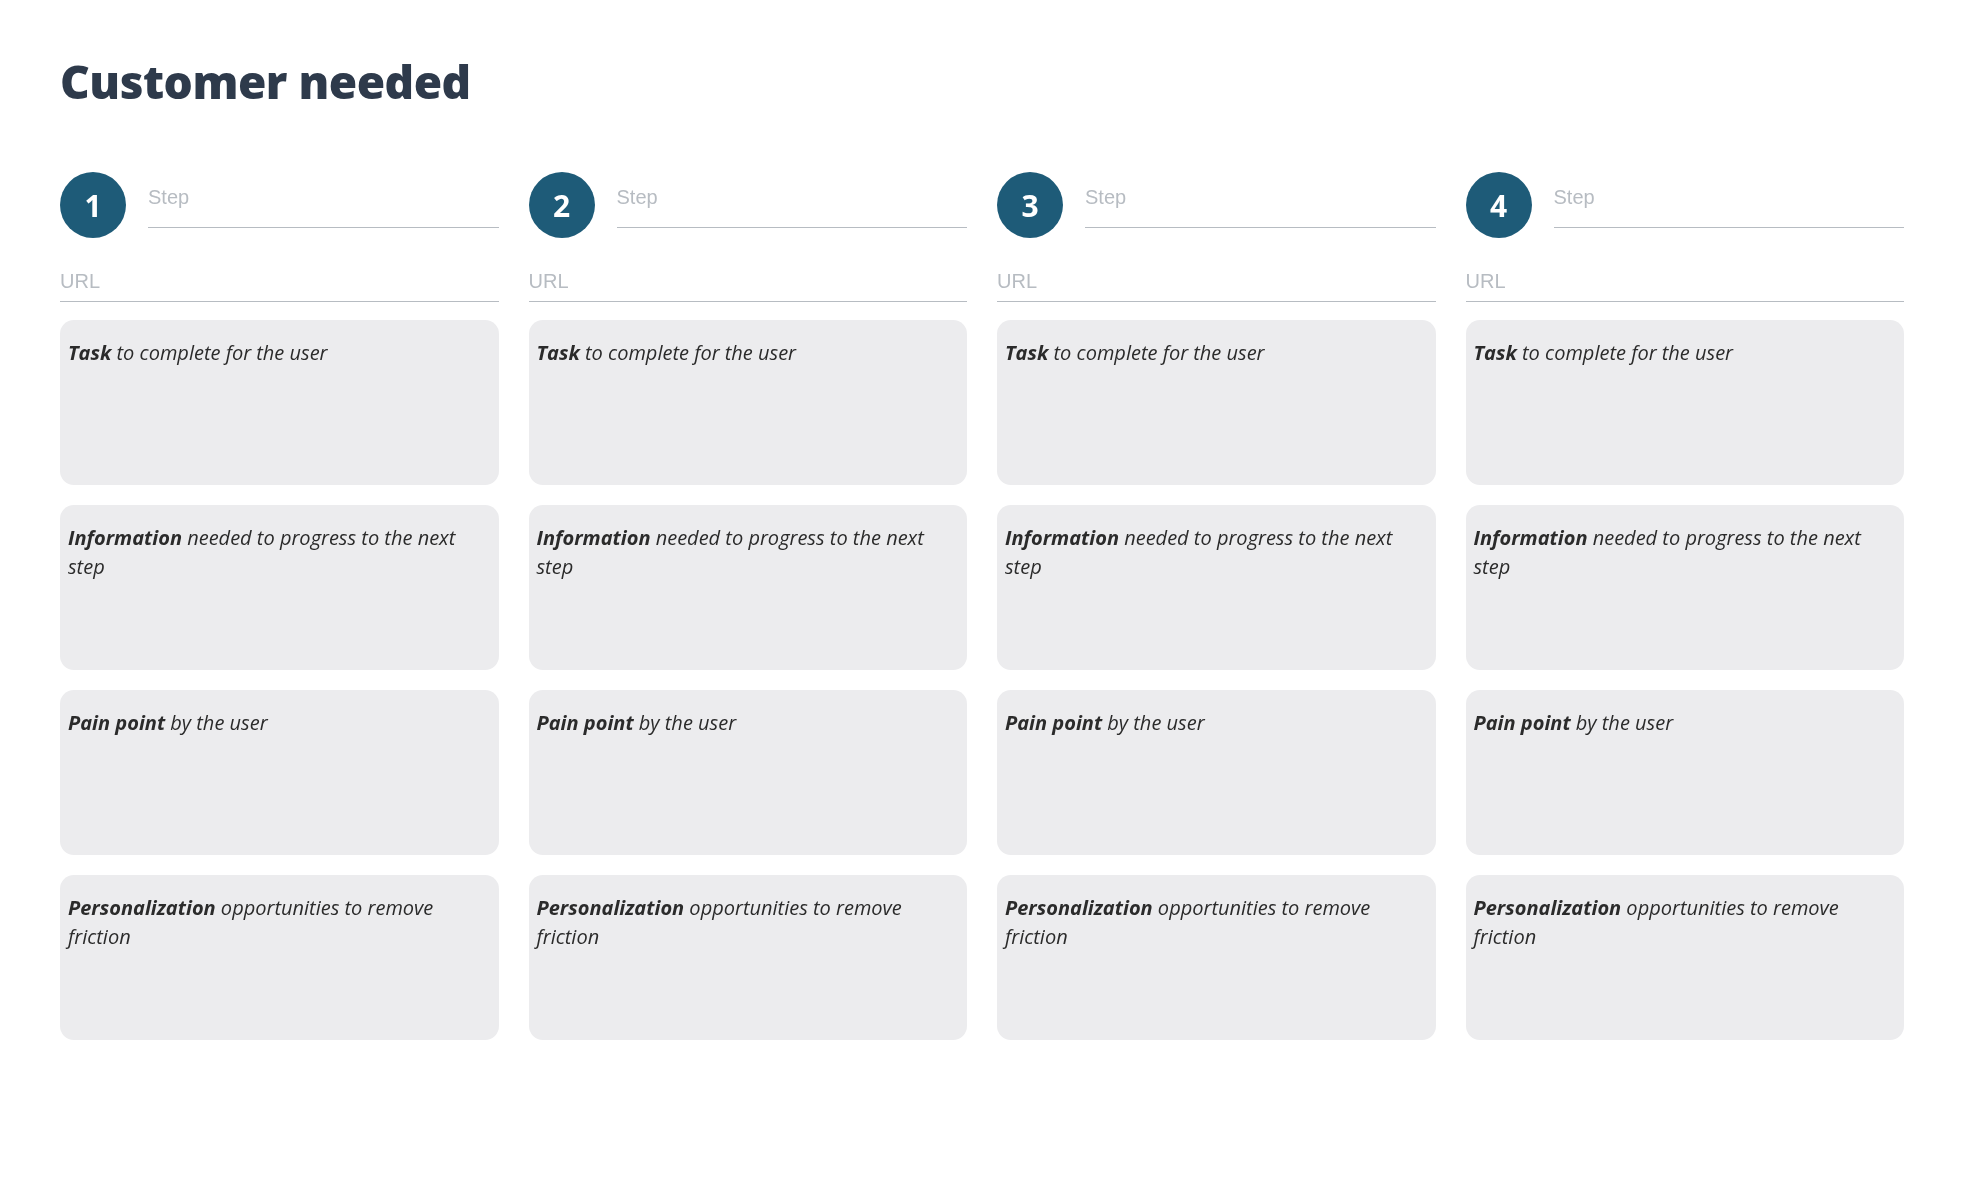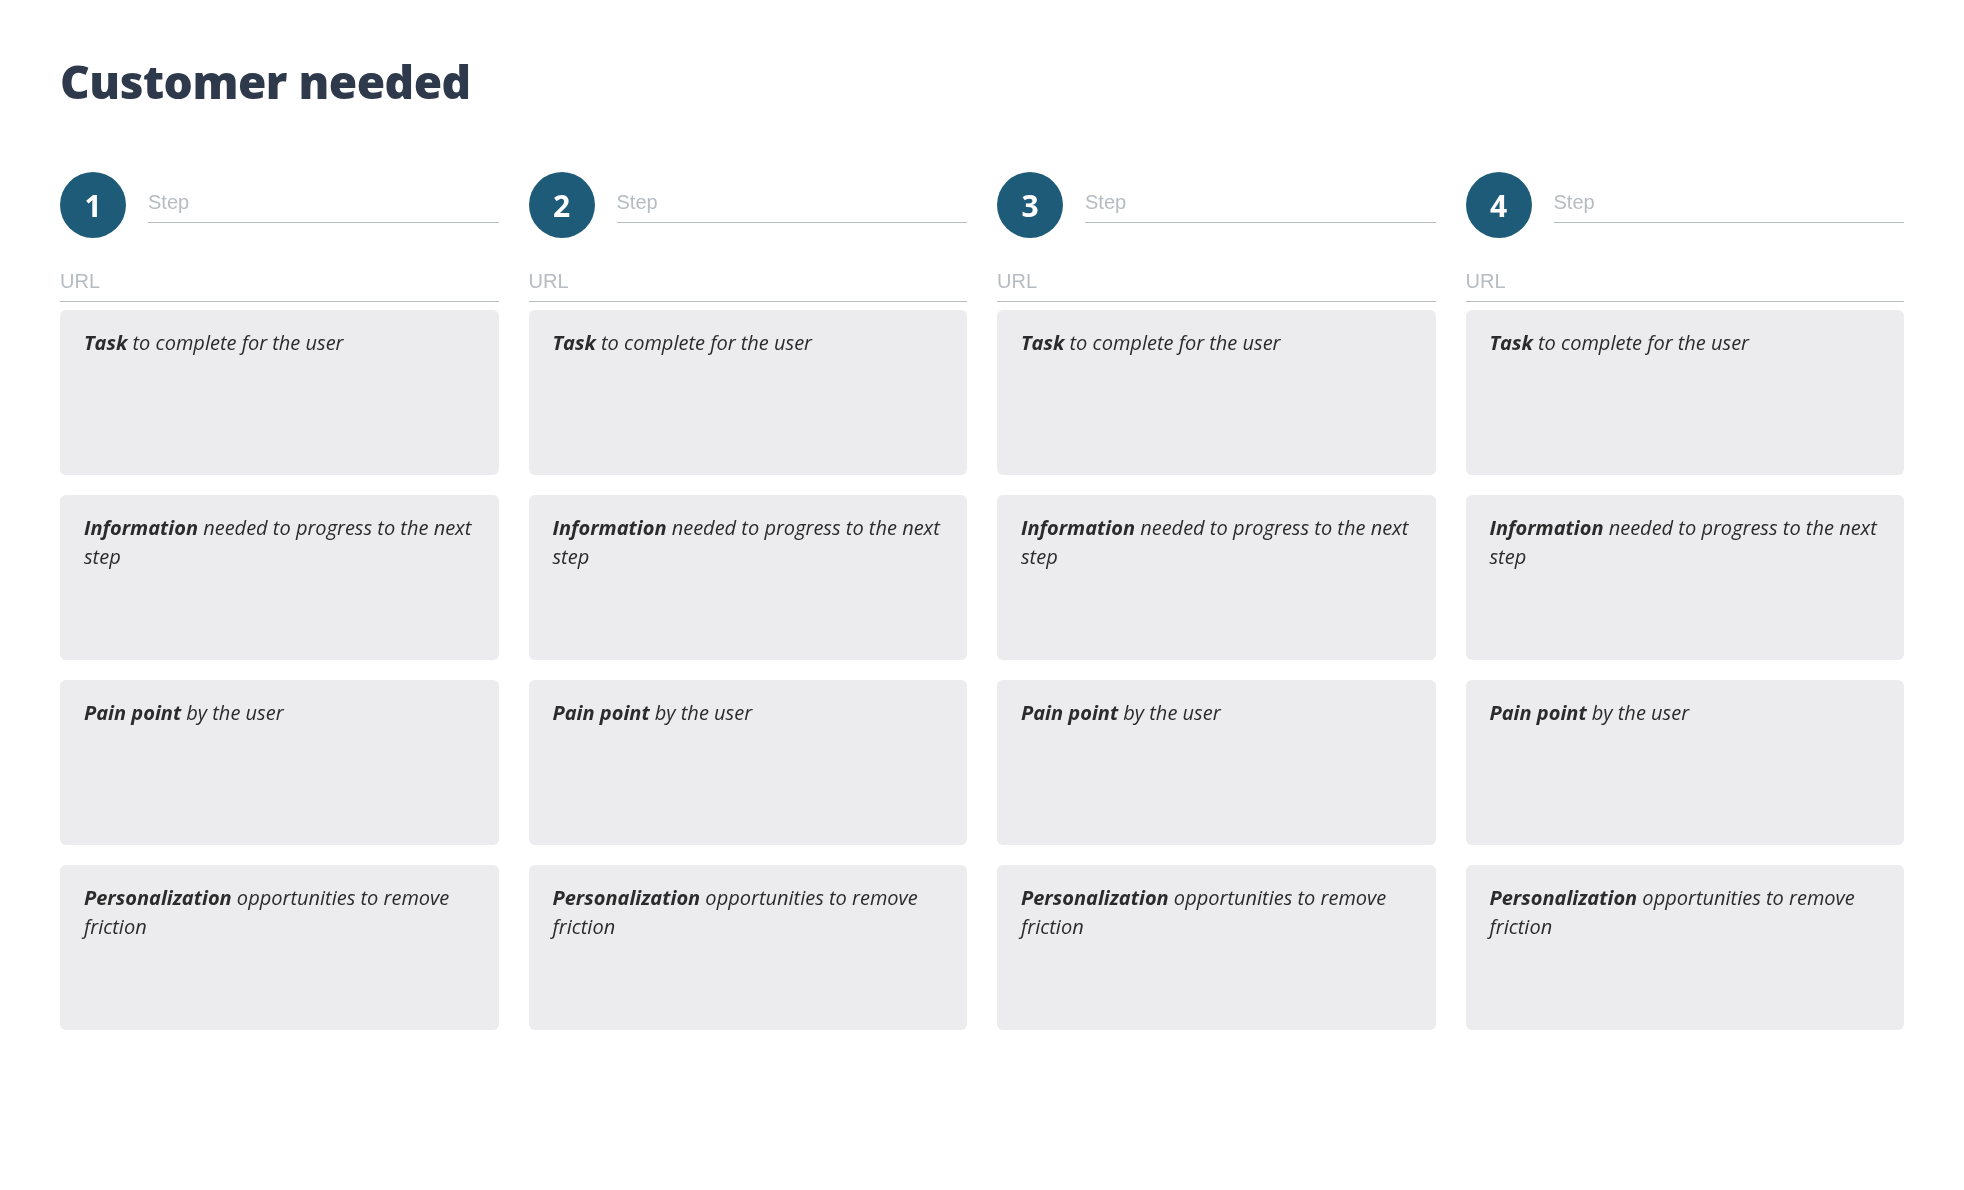--- a/index.html
+++ b/index.html
@@ -56,46 +56,46 @@
     align-items:center;
     justify-content:center;
     flex:0 0 auto;
   }
   .line-input{
     flex:1 1 auto;
     border:none;
     border-bottom:1px solid var(--muted);
     outline:none;
     font-size:20px;
-    padding:4px 0 8px 0;
+    padding:4px 0 18px 0;
     background:transparent;
     color:var(--text);
   }
   .line-input::placeholder{
     color:var(--muted);
   }
   .url-input{
     border:none;
     border-bottom:1px solid var(--muted);
     outline:none;
     font-size:20px;
     padding:4px 0 8px 0;
-    margin-bottom:8px;
+    margin-bottom:18px;
     background:transparent;
     color:var(--text);
     width:100%;
   }
   .url-input::placeholder{
     color:var(--muted);
   }
   .card{
     background:var(--card);
-    border-radius:6px;
+    border-radius:14px;
     min-height:165px;
-    padding:18px 24px;
+    padding:18px 8px;
     margin-bottom:20px;
     font-size:20px;
     line-height:1.45;
     color:#2b2b2b;
   }
   .card .bold{
     font-weight:700;
     font-style:italic;
   }
   .card .rest{

